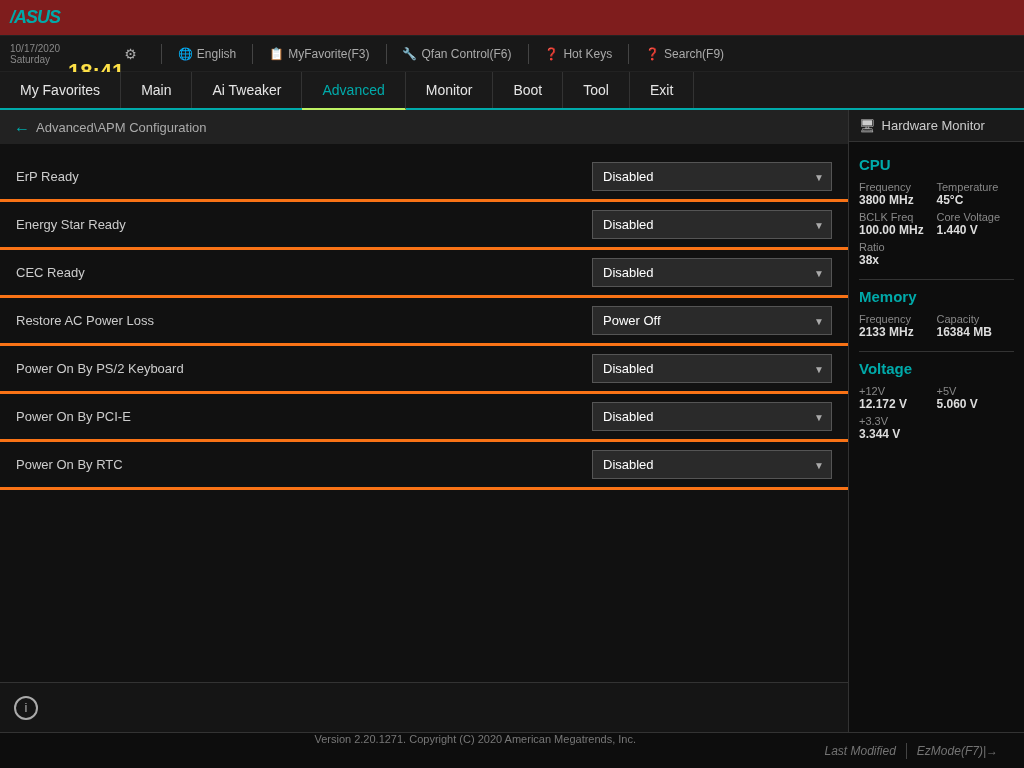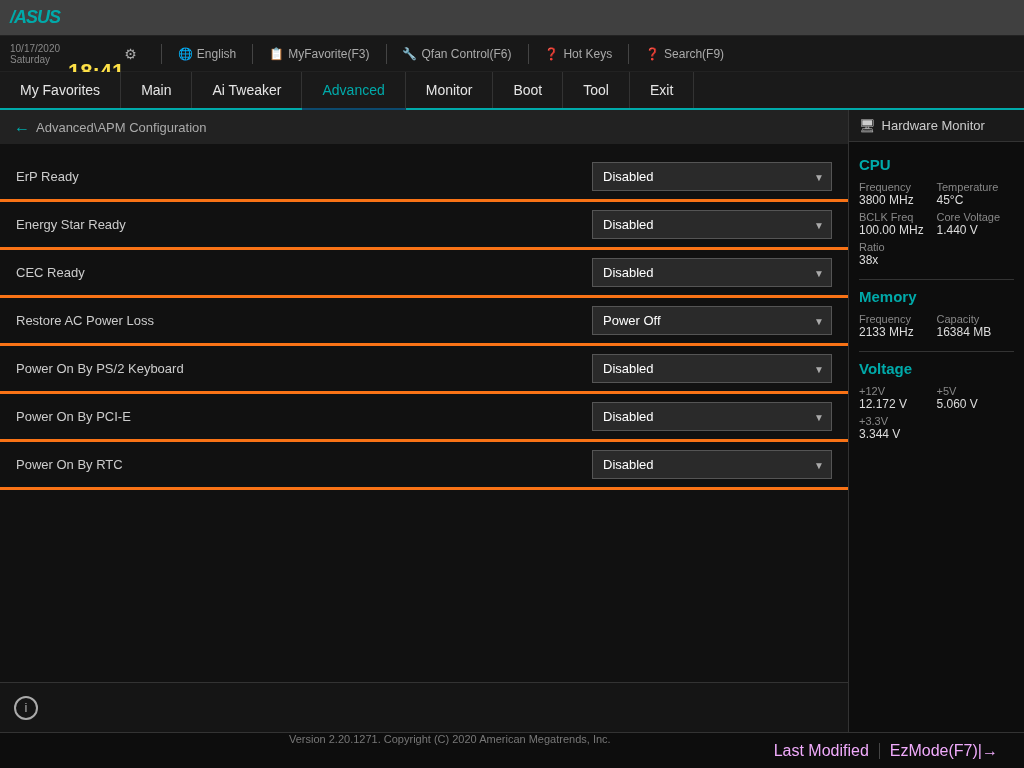--- a/index.html
+++ b/index.html
@@ -33,21 +33,21 @@
       position: relative;
       z-index: 1;
       width: 100%;
       height: 100%;
       display: flex;
       flex-direction: column;
     }
 
     
     .header {
-      background: #404040;
+      background: #7f1d1d;
       display: flex;
       align-items: center;
       padding: 0 10px;
       height: 36px;
       border-bottom: 1px solid #222;
       flex-shrink: 0;
     }
     .asus-logo {
       color: #00aaaa;
       font-size: 18px;
@@ -122,21 +122,21 @@
       padding: 0 20px;
       display: flex;
       align-items: center;
       font-size: 14px;
       color: #e5e5e5;
       cursor: pointer;
       border-right: 1px solid #333;
     }
     .nav-item.active {
       color: #00aaaa;
-      border-bottom: 2px solid #0c4a6e;
+      border-bottom: 2px solid #bef264;
       margin-bottom: -2px;
       background: #1a1a1a;
     }
 
     
     .main-area {
       display: flex;
       flex: 1;
       overflow: hidden;
     }
@@ -269,21 +269,21 @@
       gap: 4px 0;
       margin-bottom: 12px;
     }
     .hw-item-label {
       font-size: 11px;
       color: #888;
     }
     .hw-item-value {
       font-size: 12px;
       color: #ddd;
-      font-weight: 400;
+      font-weight: 700;
     }
     .hw-divider {
       height: 1px;
       background: #333;
       margin: 8px 0;
     }
 
     
     .footer {
       background: #0d0d0d;
@@ -303,22 +303,23 @@
     .footer-right {
       display: flex;
       align-items: center;
       gap: 0;
       font-size: 12px;
       color: #aaa;
     }
     .footer-btn {
       padding: 4px 10px;
       cursor: pointer;
-      color: #f0abfc;
-      font-size: 16px;
+      color: #737373;
+      font-size: 12px;
+      font-style: italic;
     }
     .footer-divider {
       width: 1px;
       height: 16px;
       background: #444;
     }
   </style>
 </head>
 <body>
 

